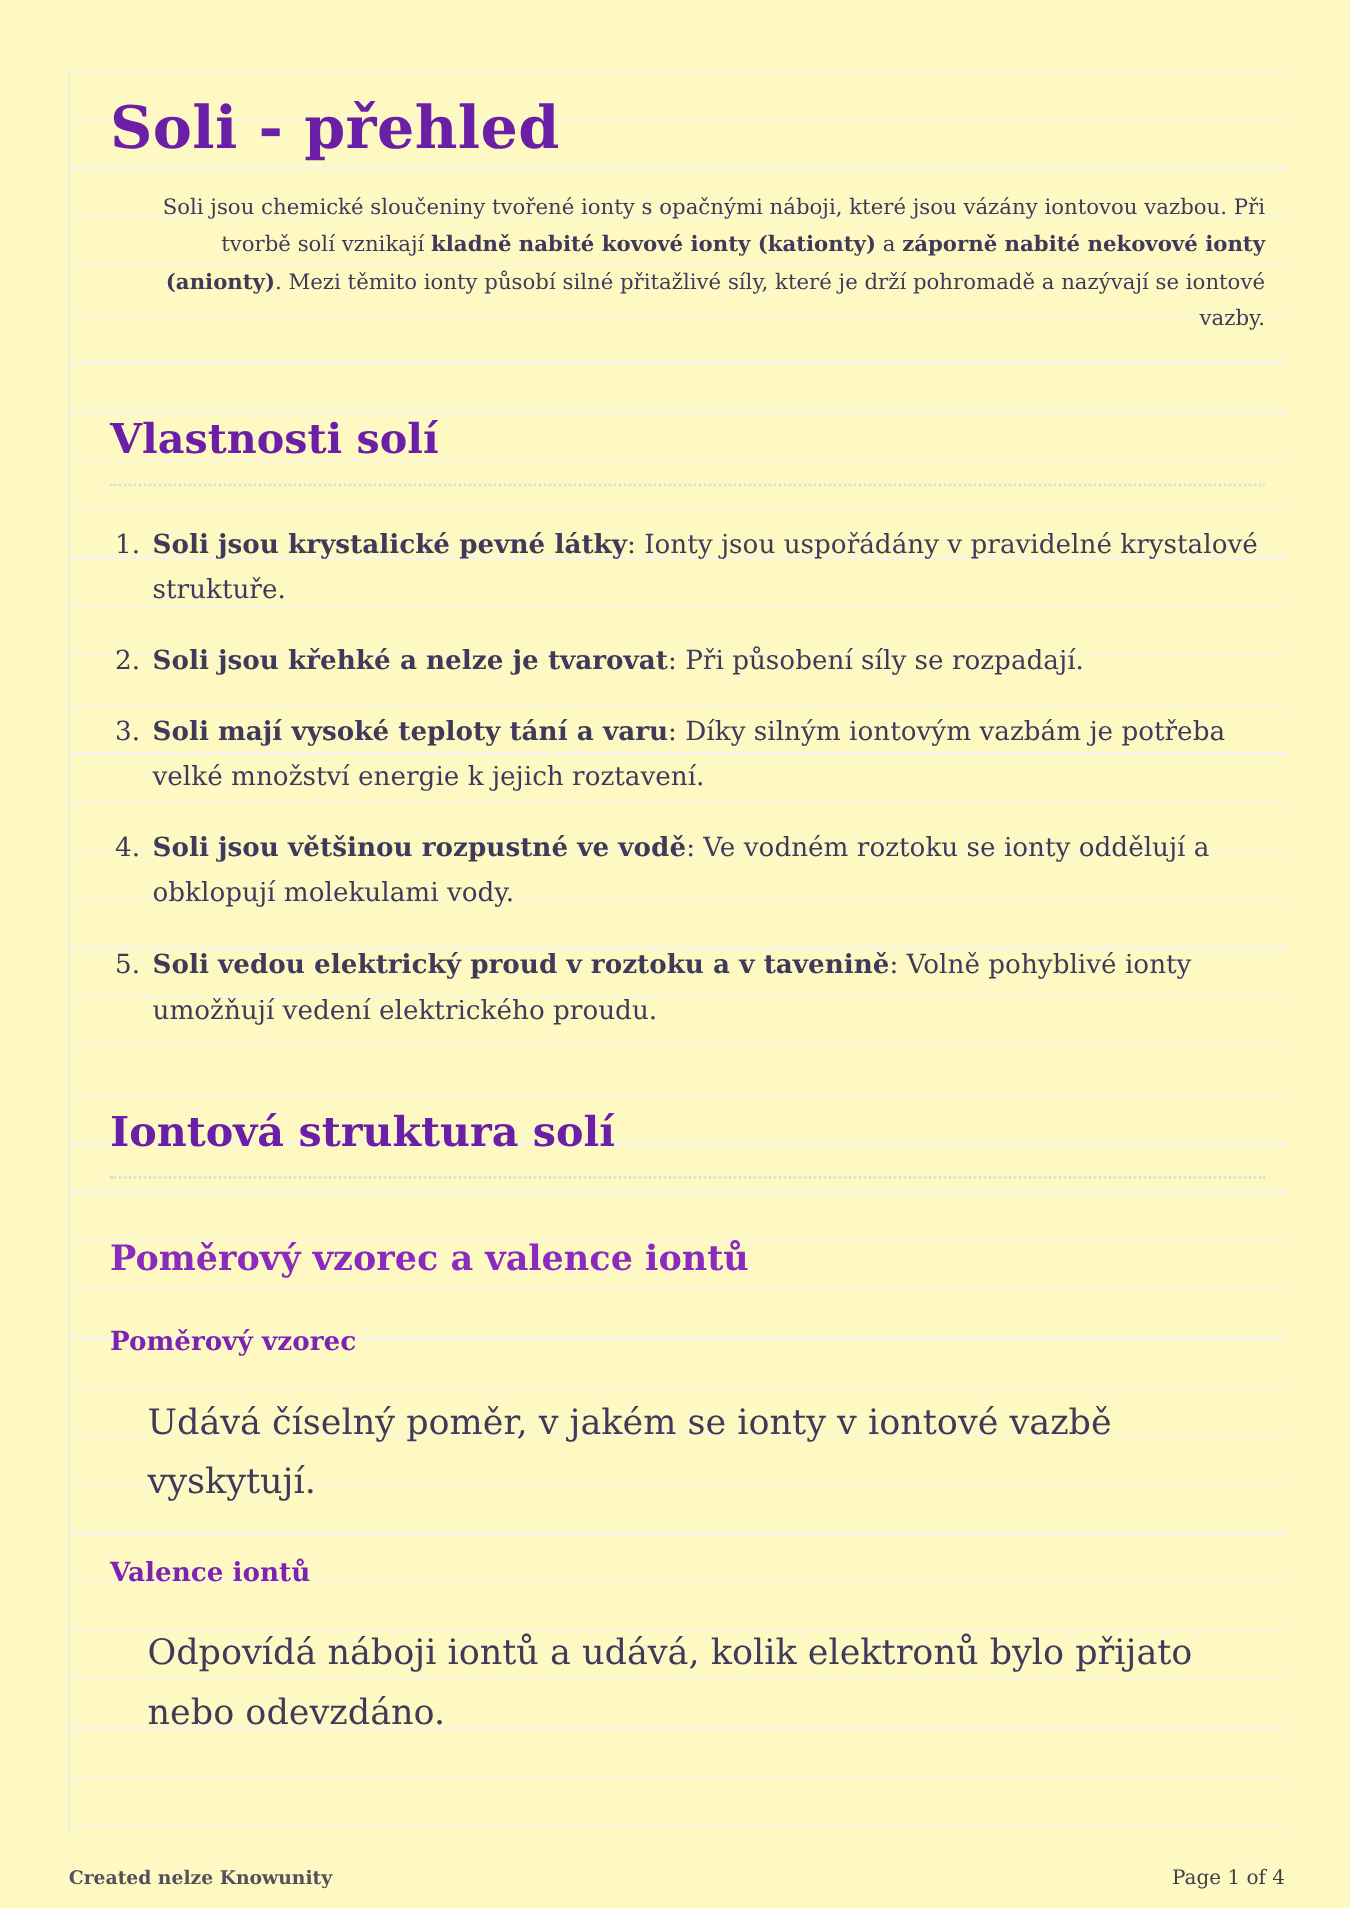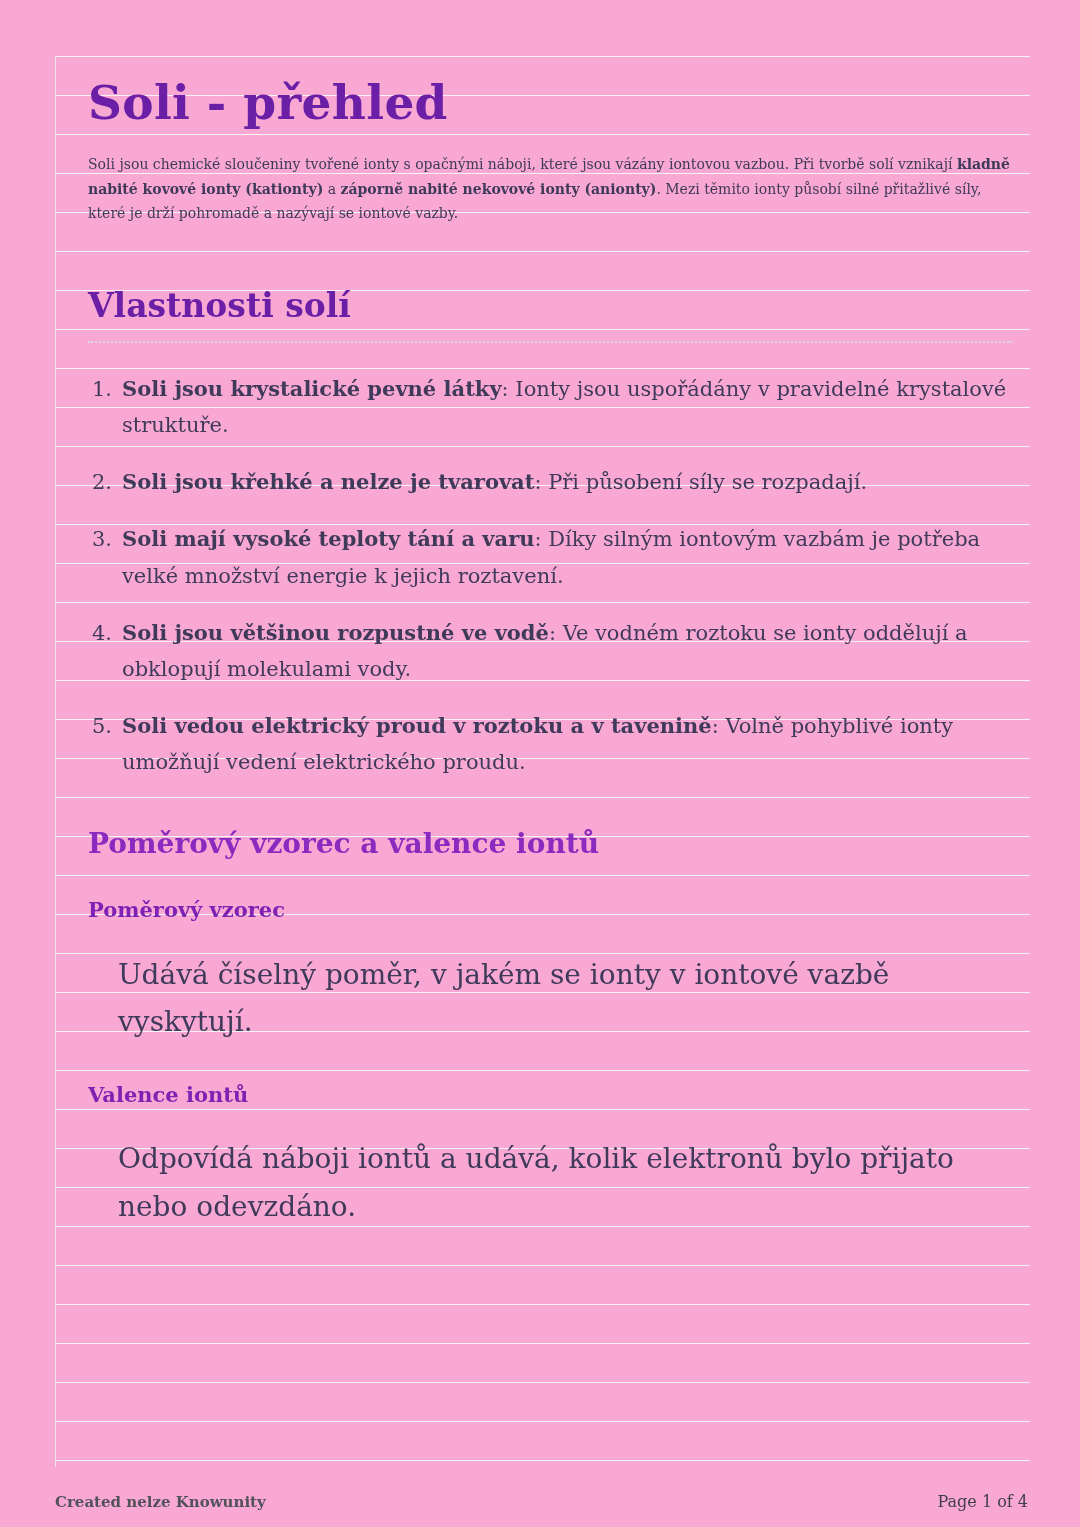--- a/index.html
+++ b/index.html
@@ -1,20 +1,20 @@
 <!DOCTYPE html>
 <html lang="cs"><head>
 <meta charset="utf-8">
 <style>
   html, body { margin: 0; padding: 0; background: #ffffff; }
   .page {
     position: relative;
     width: 1080px;
     height: 1527px;
-    background: #f9a8d4;
+    background: #fef9c3;
     overflow: hidden;
     font-family: "DejaVu Serif", "Liberation Serif", serif;
     color: #3f3a5a;
   }
   
   .ruling {
     position: absolute;
     left: 55px;
     right: 50px;
     top: 56px;
@@ -58,22 +58,23 @@
     margin: 60px 0 0 0;
     padding-bottom: 16px;
     font-size: 33px;
     line-height: 1.2;
     font-weight: 700;
     color: #6b1fa6;
     border-bottom: 2px dotted #d9d9de;
   }
   p.body {
     margin: 22px 0 0 0;
-    font-size: 14px;
+    font-size: 17px;
     line-height: 1.75;
+    text-align: right;
   }
   .b { font-weight: 700; }
   ol.props {
     list-style: none;
     margin: 28px 0 0 0;
     padding: 0;
   }
   ol.props li {
     display: flex;
     align-items: flex-start;
@@ -155,20 +156,21 @@
       <li>
         <span class="num">4.</span>
         <span class="itext"><span class="b">Soli jsou většinou rozpustné ve vodě</span><span>: Ve vodném roztoku se ionty oddělují a obklopují molekulami vody.</span></span>
       </li>
       <li>
         <span class="num">5.</span>
         <span class="itext"><span class="b">Soli vedou elektrický proud v roztoku a v tavenině</span><span>: Volně pohyblivé ionty umožňují vedení elektrického proudu.</span></span>
       </li>
     </ol>
 
+    <h2 class="section">Iontová struktura solí</h2>
 
     <h3 class="sub">Poměrový vzorec a valence iontů</h3>
 
     <h4 class="minor">Poměrový vzorec</h4>
     <p class="indent">Udává číselný poměr, v jakém se ionty v iontové vazbě vyskytují.</p>
 
     <h4 class="minor">Valence iontů</h4>
     <p class="indent">Odpovídá náboji iontů a udává, kolik elektronů bylo přijato nebo odevzdáno.</p>
 
   </div>

